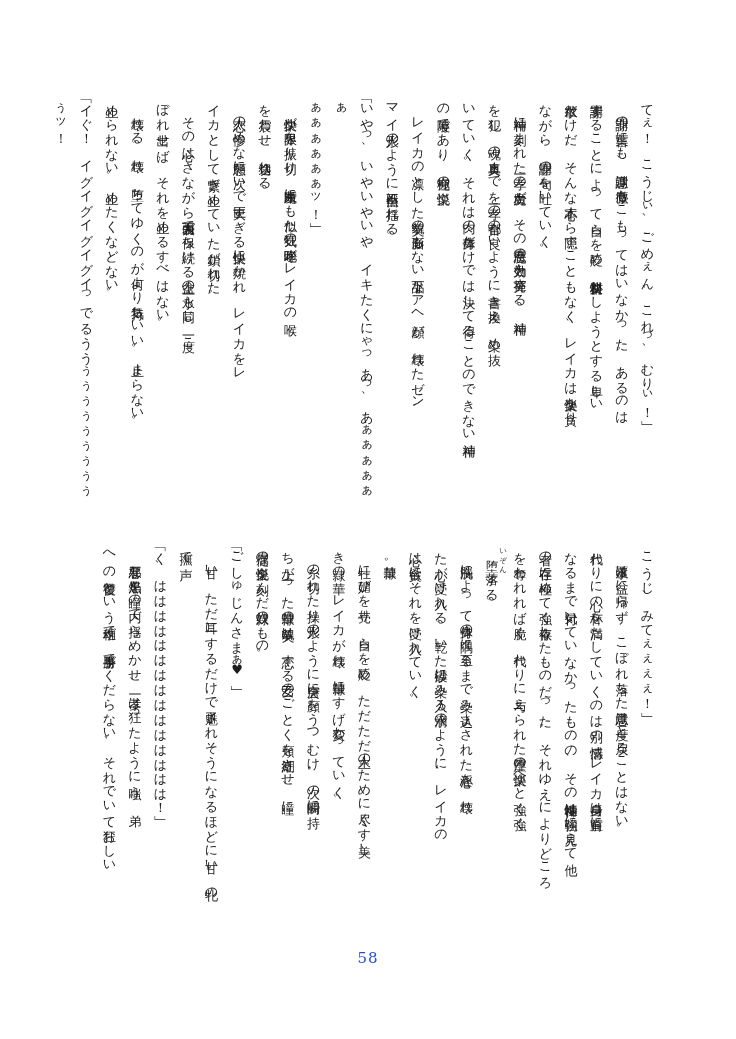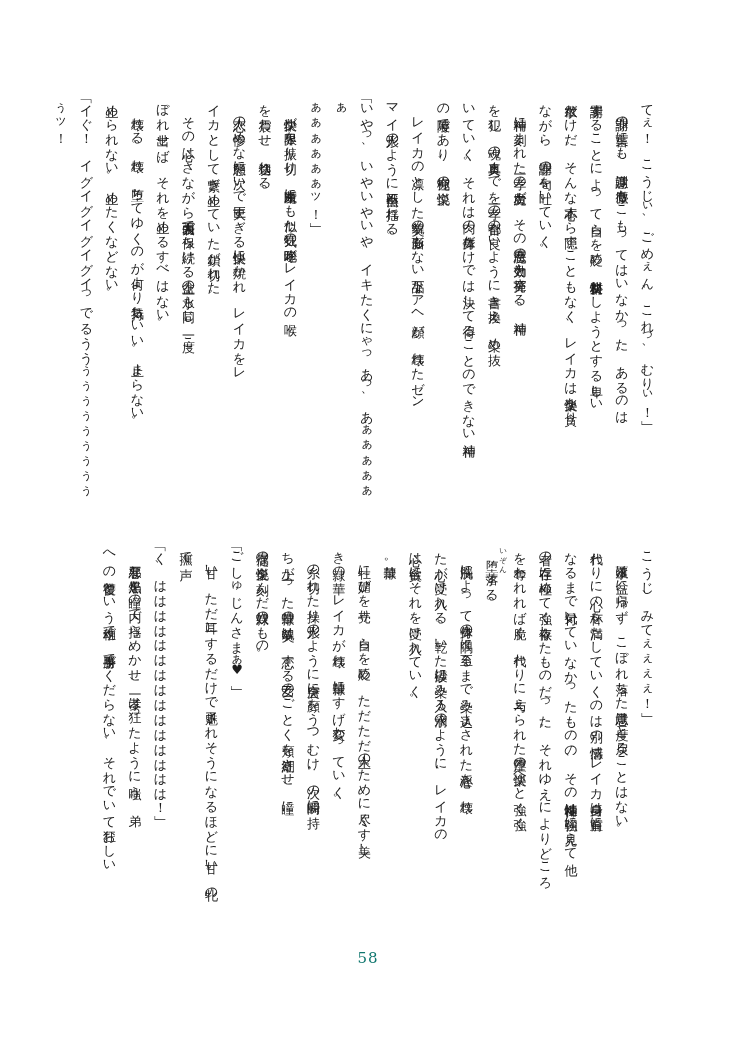--- a/index.html
+++ b/index.html
@@ -39,21 +39,21 @@
     color: #2a2a2a;
   }
   .page-number {
     position: absolute;
     top: 949px;
     left: 0;
     width: 736px;
     text-align: center;
     font-size: 15px;
     letter-spacing: 1px;
-    color: #0f766e;
+    color: #1d4ed8;
   }
 </style>
 </head>
 <body>
 
 <div class="page">
   <div id="top-block" class="vblock">
       <div class="vline">てぇ！　こうじぃ、ごめぇん、これっ、むりぃ！」</div>
       <div class="vline">　謝罪の言葉にも、謝意は微塵もこもってはいなかった。あるのは</div>
       <div class="vline">謝罪することによって自らを貶め、快楽材料としようとする卑しい</div>

